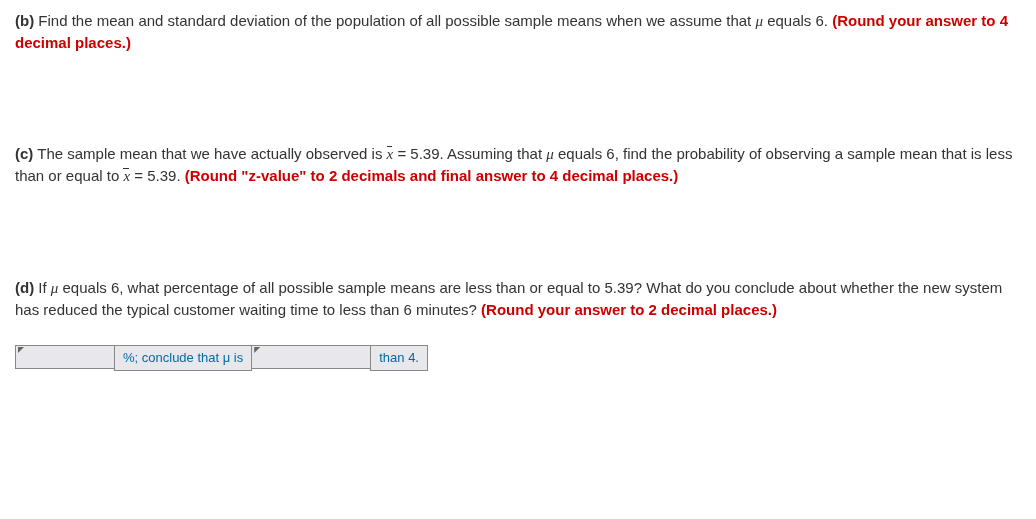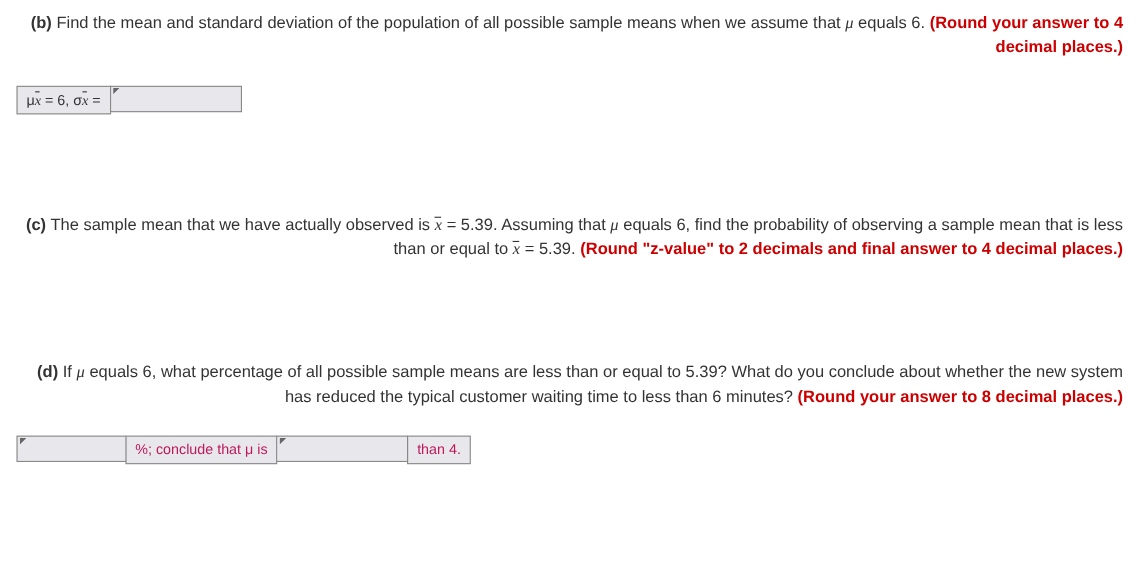--- a/index.html
+++ b/index.html
@@ -1,19 +1,18 @@
 <!DOCTYPE html>
 <html><head>
   <meta charset="utf-8">
   <style>
     * {
       margin: 0;
       padding: 0;
       box-sizing: border-box;
-      text-align: right;
     }
     body {
       font-family: Arial, Helvetica, sans-serif;
       font-size: 15px;
       color: #333;
       padding: 10px 15px;
       line-height: 1.4;
       background: #fff;
       width: 1036px;
     }
@@ -81,51 +80,45 @@
       width: 6px;
       height: 6px;
       background: #666;
       clip-path: polygon(0 0, 100% 0, 0 100%);
     }
     .answer-label-mid {
       border: 1px solid #888;
       background: #e8e8ec;
       padding: 3px 8px;
       font-size: 13px;
-      color: #be185d;
+      color: #0369a1;
       display: flex;
       align-items: center;
       margin-left: -1px;
       white-space: nowrap;
     }
   </style>
 </head>
 <body>
 
 <div class="question-block">
   <p class="question-text">
     <span class="part-label">(b)</span><span> Find the mean and standard deviation of the population of all possible sample means when we assume that </span><span class="mu">μ</span><span> equals 6. </span><span class="emphasis">(Round your answer to 4 decimal places.)</span>
   </p>
-  <div class="answer-row">
-    <div class="answer-label">
-      <span>μ<span class="xbar">x</span> = 6, σ<span class="xbar">x</span> =</span>
-    </div>
-    <div class="answer-input"></div>
-  </div>
 </div>
 
 <div class="question-block">
   <p class="question-text">
     <span class="part-label">(c)</span><span> The sample mean that we have actually observed is </span><span class="xbar">x</span><span> = 5.39. Assuming that </span><span class="mu">μ</span><span> equals 6, find the probability of observing a sample mean that is less than or equal to </span><span class="xbar">x</span><span> = 5.39. </span><span class="emphasis">(Round "z-value" to 2 decimals and final answer to 4 decimal places.)</span>
   </p>
 </div>
 
 <div class="question-block">
   <p class="question-text">
-    <span class="part-label">(d)</span><span> If </span><span class="mu">μ</span><span> equals 6, what percentage of all possible sample means are less than or equal to 5.39? What do you conclude about whether the new system has reduced the typical customer waiting time to less than 6 minutes? </span><span class="emphasis">(Round your answer to 8 decimal places.)</span>
+    <span class="part-label">(d)</span><span> If </span><span class="mu">μ</span><span> equals 6, what percentage of all possible sample means are less than or equal to 5.39? What do you conclude about whether the new system has reduced the typical customer waiting time to less than 6 minutes? </span><span class="emphasis">(Round your answer to 2 decimal places.)</span>
   </p>
   <div class="answer-row">
     <div class="answer-input" style="width:100px;margin-left:0"></div>
     <div class="answer-label-mid">
       <span>%; conclude that μ is</span>
     </div>
     <div class="answer-input" style="width:120px"></div>
     <div class="answer-label-mid">than 4.</div>
   </div>
 </div>

